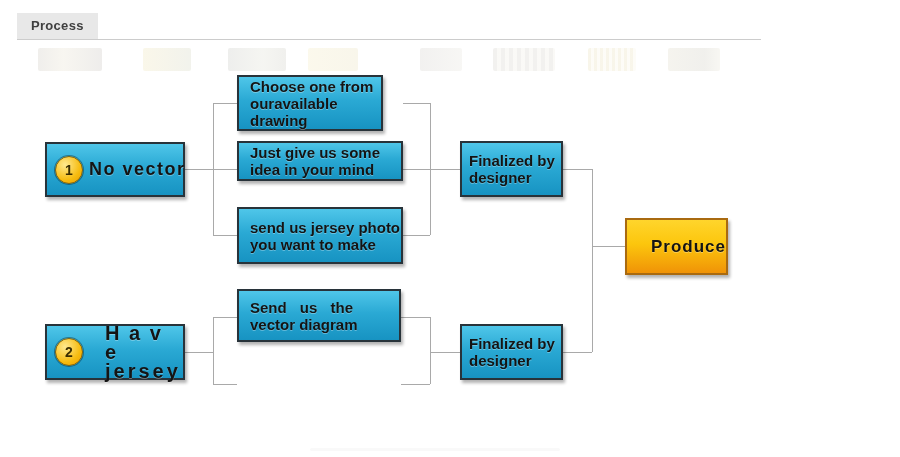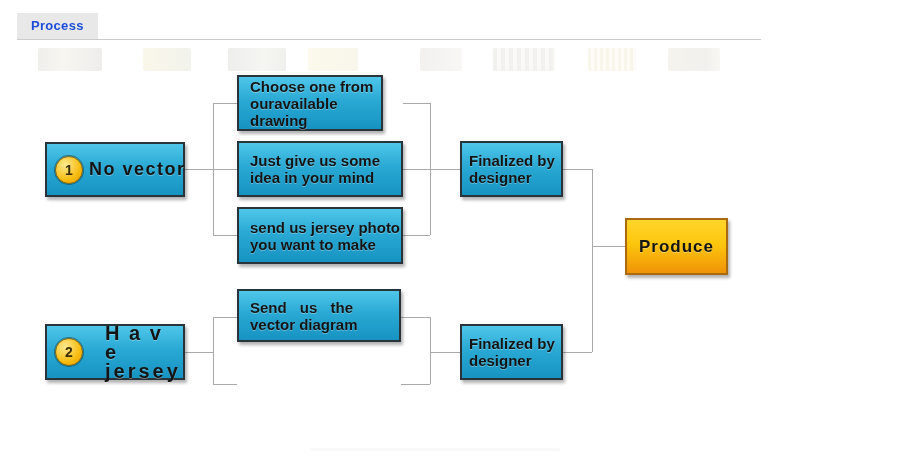--- a/index.html
+++ b/index.html
@@ -3,21 +3,21 @@
 <meta charset="utf-8">
 <style>
   html,body{margin:0;padding:0;background:#fff;}
   .stage{
     position:relative;width:900px;height:457px;background:#ffffff;overflow:hidden;
     font-family:"Liberation Sans",sans-serif;
   }
   
   .tab{
     position:absolute;left:17px;top:13px;height:26px;line-height:26px;
-    padding:0 14px;background:#e8e8e8;color:#1d4ed8;
+    padding:0 14px;background:#e8e8e8;color:#404040;
     font-size:13px;font-weight:bold;letter-spacing:.3px;cursor:default;
   }
   .tab-rule{position:absolute;left:17px;top:39px;width:744px;height:1px;background:#cccccc;}
   
   .thumb{position:absolute;top:48px;height:23px;border-radius:2px;opacity:.13;}
   .t1{background:linear-gradient(90deg,#8a7f6a,#c9b98e 40%,#7d7468);}
   .t2{background:linear-gradient(90deg,#d9c25a,#9aa06e);}
   .t3{background:linear-gradient(90deg,#7b7f72,#b4b59a 60%,#8c8b76);}
   .t4{background:linear-gradient(90deg,#e4cf6e,#cdb964);}
   .t5{background:linear-gradient(90deg,#9a9388,#c4bfae);}
@@ -44,21 +44,21 @@
     color:#3a2d00;font-size:14px;font-weight:bold;line-height:26px;text-align:center;
     text-shadow:none;
   }
   .step-label{font-size:18px;letter-spacing:1.5px;margin-left:6px;white-space:nowrap;}
   .step-lines{margin-left:22px;font-size:20px;line-height:19px;}
   .step-lines .l1{letter-spacing:2px;}
   .step-lines .l2{letter-spacing:3px;}
   .produce{
     border:2px solid var(--produce-border);
     background:linear-gradient(180deg,var(--produce-fill-top) 0%,#fcc60d 45%,var(--produce-fill-bottom) 100%);
-    justify-content:center;
+    justify-content:flex-end;
   }
   .produce .p-label{font-size:17px;letter-spacing:1px;}
   
   .wire{position:absolute;background:var(--connector);}
   .wire.h{height:1px;}
   .wire.v{width:1px;}
 </style>
 </head>
 <body>
 
@@ -110,21 +110,21 @@
     <span class="badge">1</span>
     <span class="step-label">No vector</span>
   </div>
 
   <div class="node" style="left:237px;top:75px;width:146px;height:56px;">
     <div class="lines">
       <div class="l1">Choose one from</div>
       <div class="l2">ouravailable drawing</div>
     </div>
   </div>
-  <div class="node" style="left:237px;top:141px;width:166px;height:56px;">
+  <div class="node" style="left:237px;top:141px;width:166px;height:40px;">
     <div class="lines">
       <div class="l1">Just give us some</div>
       <div class="l2">idea in your mind</div>
     </div>
   </div>
   <div class="node" style="left:237px;top:207px;width:166px;height:57px;">
     <div class="lines">
       <div class="l1">send us jersey photo</div>
       <div class="l2">you want to make</div>
     </div>

